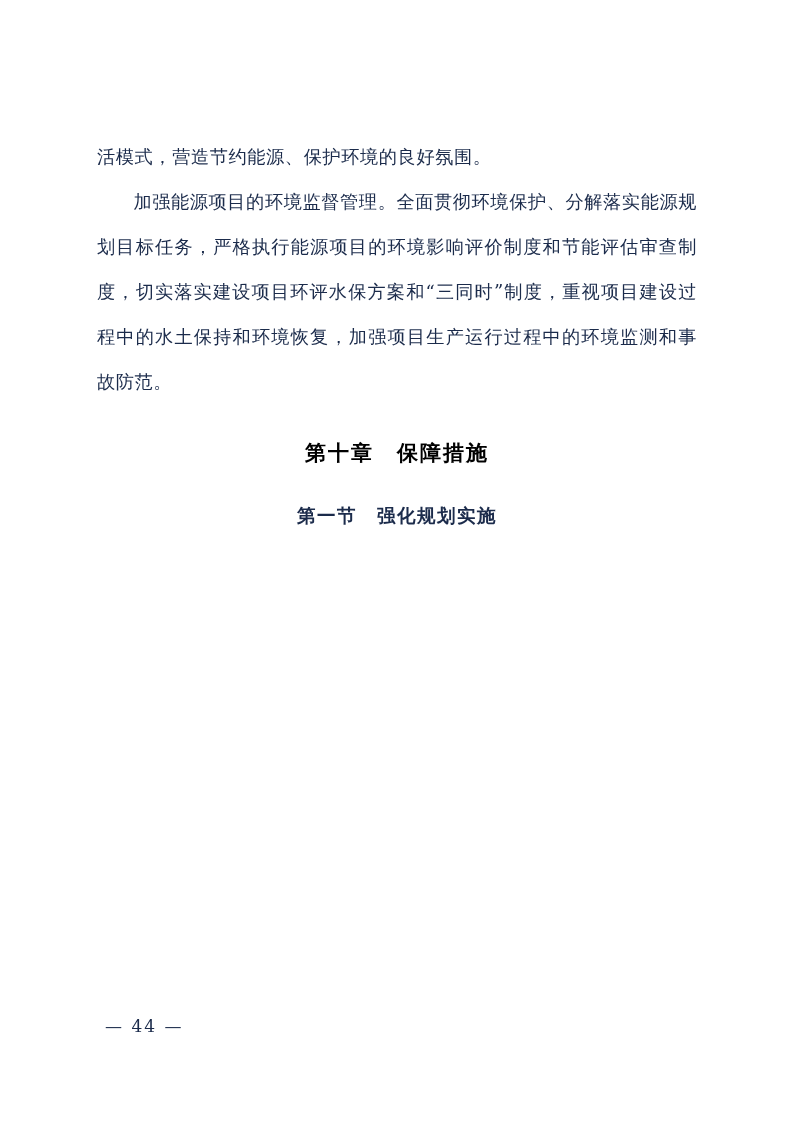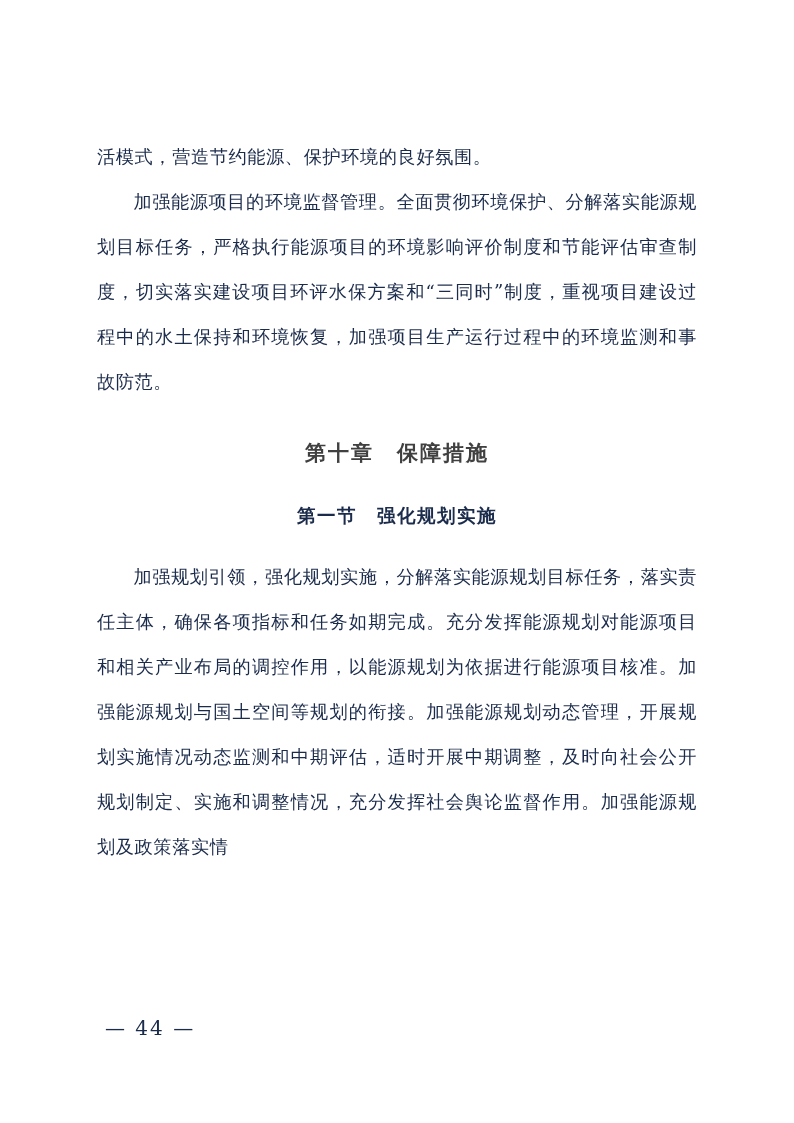--- a/index.html
+++ b/index.html
@@ -37,51 +37,50 @@
   p.indent {
     text-indent: 2em;
   }
   h1.chapter-title {
     margin: 26px 0 18px 0;
     font-size: 21px;
     line-height: 46px;
     text-align: center;
     font-weight: bold;
     letter-spacing: 2px;
-    color: #404040;
+    color: #000000;
     font-family: "DejaVu Sans", sans-serif;
   }
   h2.section-title {
     margin: 18px 0 16px 0;
     font-size: 18.5px;
     line-height: 44px;
     text-align: center;
     font-weight: bold;
     letter-spacing: 1.5px;
     color: #1b2b4b;
     font-family: Liberation Serif, serif;
   }
   .page-number {
     position: absolute;
     left: 97px;
     top: 1000px;
     width: 600px;
     text-align: left;
-    font-size: 20px;
+    font-size: 17px;
     letter-spacing: 2px;
     color: #1b2b4b;
     font-family: "DejaVu Serif", serif;
     padding-left: 8px;
   }
 </style>
 </head>
 <body>
 
 <div class="page">
   <div class="content">
     <p class="body-text">活模式，营造节约能源、保护环境的良好氛围。</p>
     <p class="body-text indent">加强能源项目的环境监督管理。全面贯彻环境保护、分解落实能源规划目标任务，严格执行能源项目的环境影响评价制度和节能评估审查制度，切实落实建设项目环评水保方案和“三同时”制度，重视项目建设过程中的水土保持和环境恢复，加强项目生产运行过程中的环境监测和事故防范。</p>
     <h1 class="chapter-title">第十章　保障措施</h1>
     <h2 class="section-title">第一节　强化规划实施</h2>
-    <p class="body-text indent">加强规划引领，强化规划实施，分解落实能源规划目标任务，落实责任主体，确保各项指标和任务如期完成。充分发挥能源规划对能源项目和相关产业布局的调控作用，以能源规划为依据进行能源项目核准。加强能源规划与国土空间等规划的衔接。加强能源规划动态管理，开展规划实施情况动态监测和中期评估，适时开展中期调整，及时向社会公开规划制定、实施和调整情况，充分发挥社会舆论监督作用。加强能源规划及政策落实情</p>
   </div>
   <div class="page-number">— 44 —</div>
 </div>
 
 </body></html>

